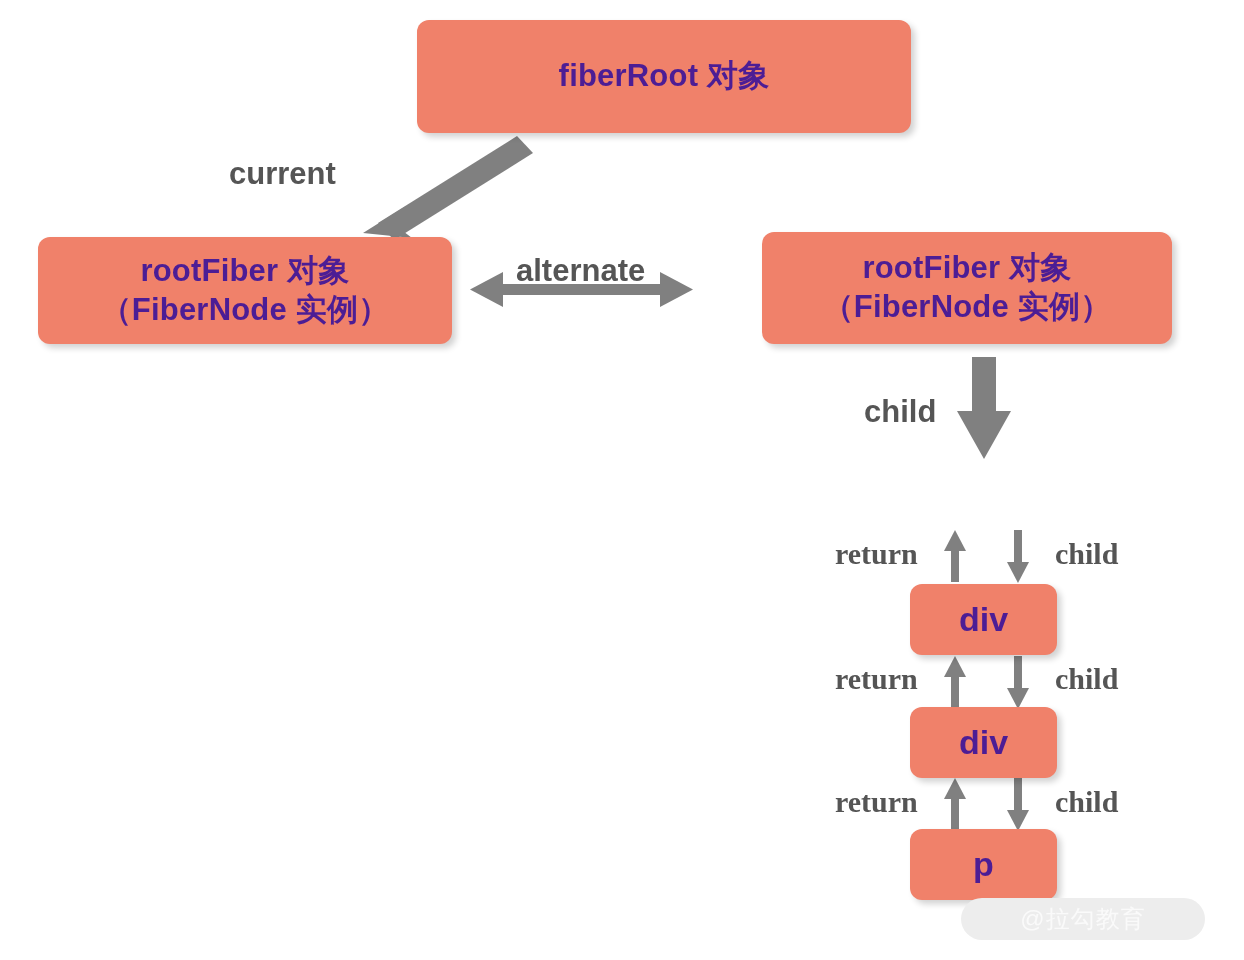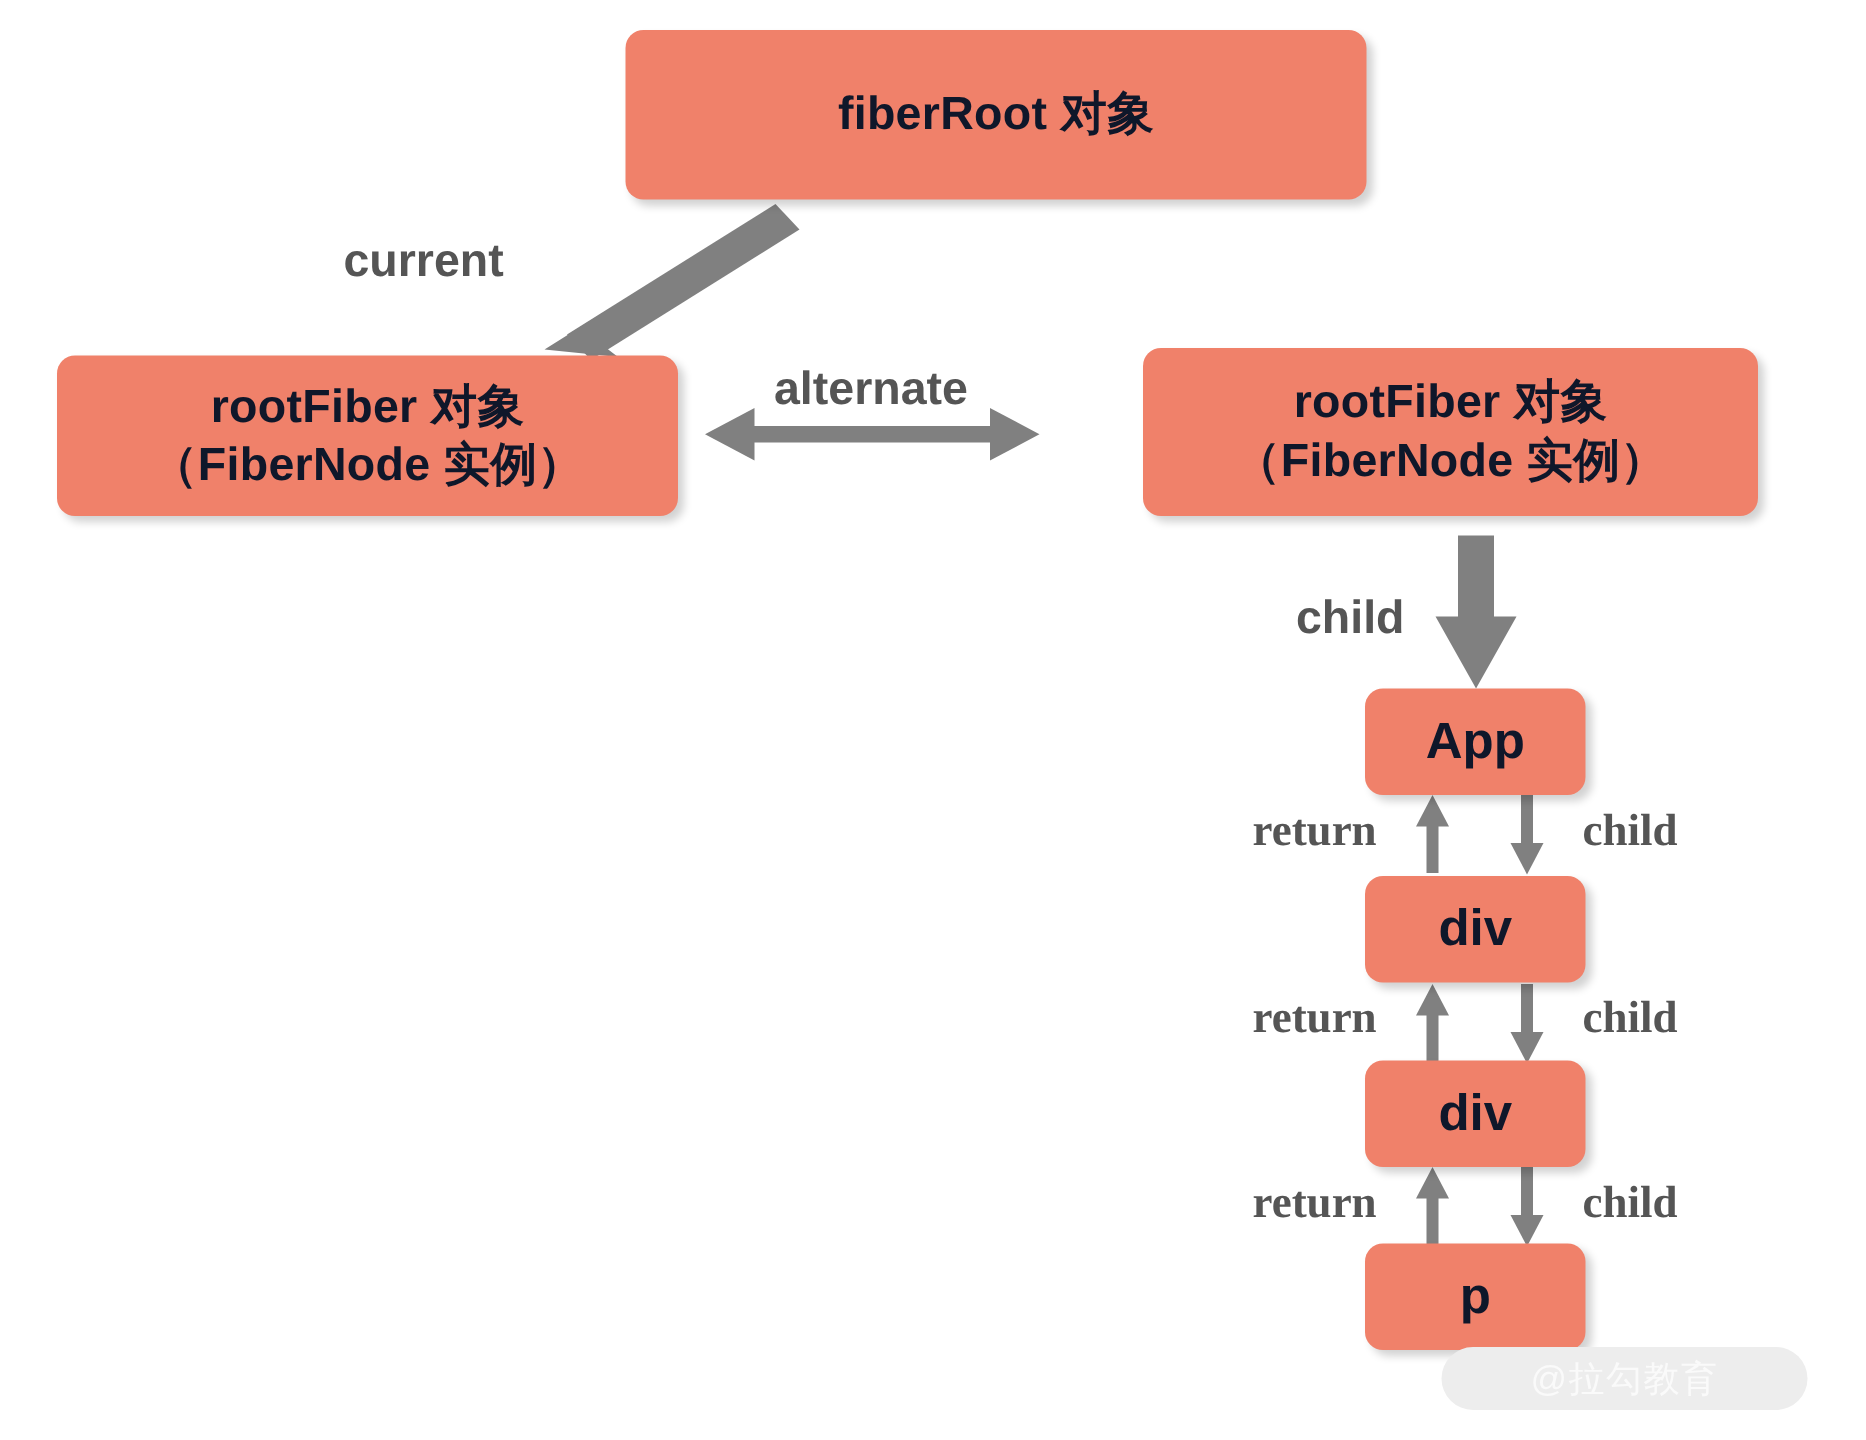--- a/index.html
+++ b/index.html
@@ -21,21 +21,21 @@
   
   .node {
     position: absolute;
     background: #F0816A;
     border-radius: 12px;
     box-shadow: 4px 4px 6px rgba(0,0,0,0.18);
     display: flex;
     flex-direction: column;
     align-items: center;
     justify-content: center;
-    color: #0f172a;
+    color: #4c1d95;
     font-weight: bold;
     text-align: center;
     box-sizing: border-box;
     line-height: 1.25;
   }
   .node.big {
     font-size: 31px;
     letter-spacing: 0.2px;
   }
   .node.small {
@@ -139,39 +139,36 @@
   <div class="node big" style="left:38px; top:237px; width:414px; height:107px;">
     <span class="ln">rootFiber 对象</span>
     <span class="ln">（FiberNode 实例）</span>
   </div>
 
   <div class="node big" style="left:762px; top:232px; width:410px; height:112px;">
     <span class="ln">rootFiber 对象</span>
     <span class="ln">（FiberNode 实例）</span>
   </div>
 
-  <div class="node small" style="left:910px; top:459px; width:147px; height:71px;">
-    <span class="ln">App</span>
-  </div>
 
   <div class="node small" style="left:910px; top:584px; width:147px; height:71px;">
     <span class="ln">div</span>
   </div>
 
   <div class="node small" style="left:910px; top:707px; width:147px; height:71px;">
     <span class="ln">div</span>
   </div>
 
   <div class="node small" style="left:910px; top:829px; width:147px; height:71px;">
     <span class="ln">p</span>
   </div>
 
   <div class="edge-label" style="left:229px; top:158px;text-align:right;">current</div>
 
-  <div class="edge-label" style="left:516px; top:243px;">alternate</div>
+  <div class="edge-label" style="left:516px; top:255px;">alternate</div>
 
   <div class="edge-label" style="left:864px; top:396px;">child</div>
 
   <div class="edge-label mid" style="left:835px; top:539px;">return</div>
   <div class="edge-label mid" style="left:1055px; top:539px;">child</div>
 
   <div class="edge-label mid" style="left:835px; top:664px;">return</div>
   <div class="edge-label mid" style="left:1055px; top:664px;">child</div>
 
   <div class="edge-label mid" style="left:835px; top:787px;">return</div>

